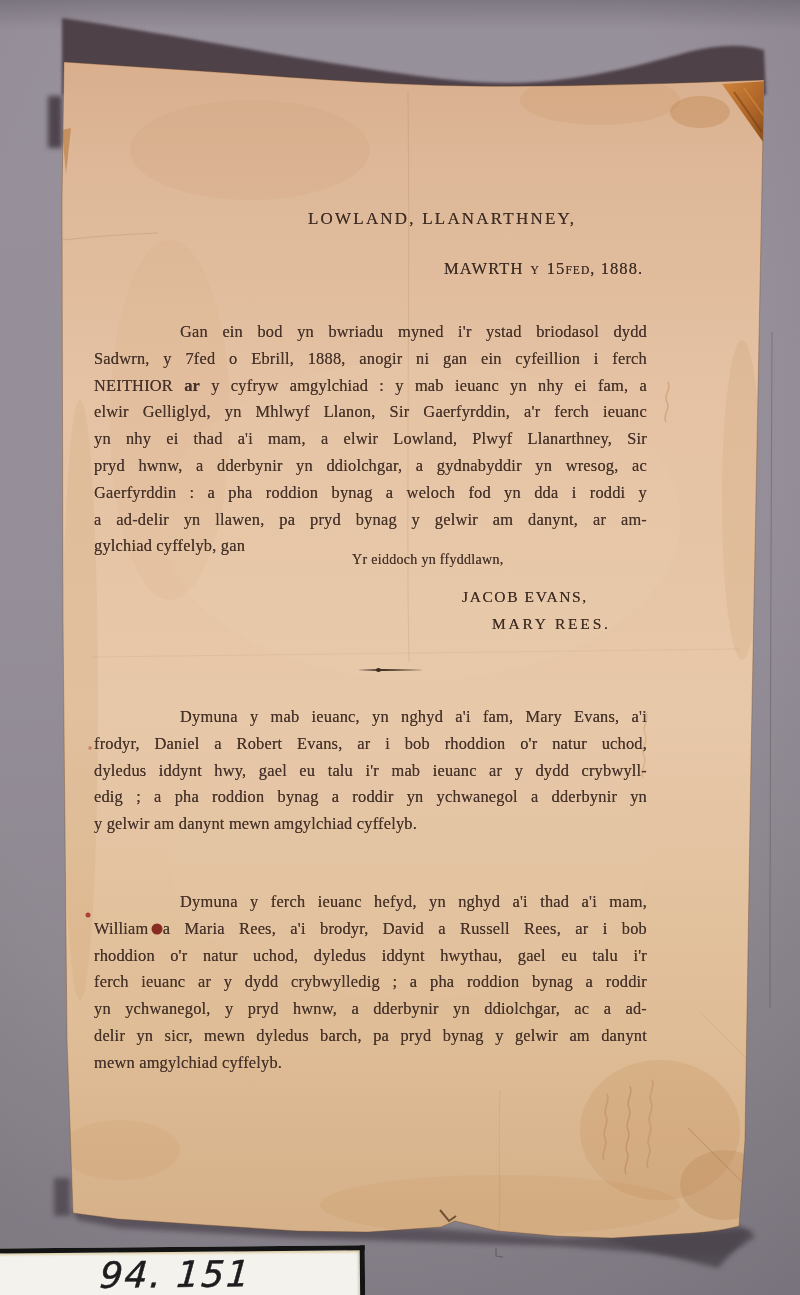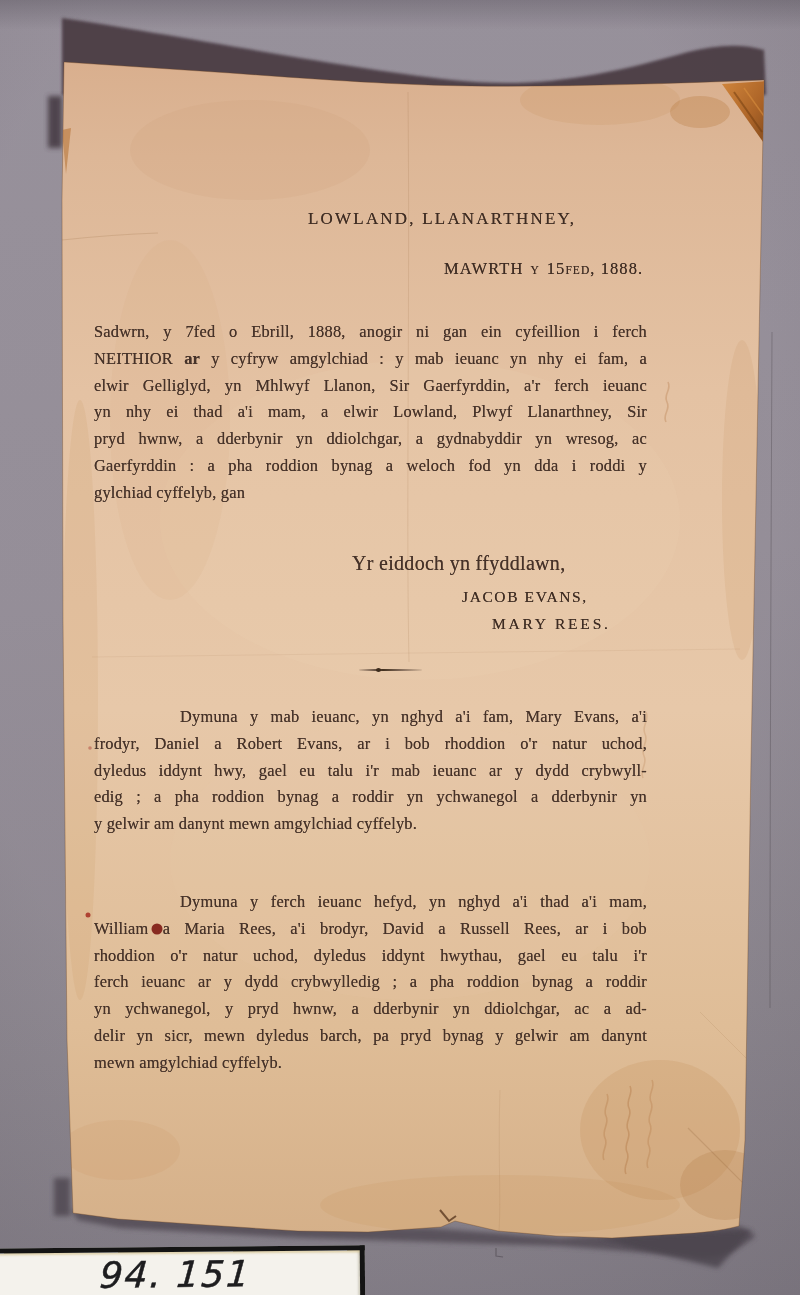--- a/index.html
+++ b/index.html
@@ -19,21 +19,21 @@
   .h-date{position:absolute;left:444px;top:259px;font-size:16.5px;letter-spacing:1.1px;color:#3e2c23;text-align:center;}
   .h-date .gap{display:inline-block;width:7px;}
   .sc{font-size:11.5px;letter-spacing:1px;}
   .para{position:absolute;left:94px;width:553px;font-size:16.4px;line-height:26.8px;
     letter-spacing:0.2px;}
   .p1{top:319px;} .p2{top:704px;} .p3{top:889px;}
   .ln{min-height:26.8px;}
   .ln.j{text-align:justify;text-align-last:justify;-moz-text-align-last:justify;}
   .ln.first{text-indent:86px;}
   .b{font-weight:bold;}
-  .valediction{position:absolute;left:352px;top:552px;font-size:20px;letter-spacing:0.3px;}
+  .valediction{position:absolute;left:352px;top:552px;font-size:14px;letter-spacing:0.3px;}
   .sig1{position:absolute;left:462px;top:588px;font-size:15.5px;letter-spacing:1.6px;color:#3e2c23;}
   .sig2{position:absolute;left:452px;top:615px;font-size:15.5px;letter-spacing:2.8px;color:#3e2c23;margin-left:40px;}
   .divider{position:absolute;left:359px;top:669px;width:63px;height:2px;border-radius:2px;
     background:linear-gradient(90deg,rgba(74,55,44,0.12),rgba(74,55,44,0.8) 25%,#43311f 38%,rgba(74,55,44,0.7) 62%,rgba(74,55,44,0.1));}
   .divider::before{content:"";position:absolute;left:17px;top:-1px;width:5px;height:4px;
     border-radius:50%;background:#3c2b1c;}
   
   .catalog-label{position:absolute;left:-12px;top:1247px;width:372px;height:62px;z-index:3;
     background:#f4f2ec;border-top:5px solid #141414;border-right:5px solid #141414;
     transform:rotate(-0.5deg);
@@ -154,26 +154,28 @@
 
   <div class="doc-text">
 
     <div class="h-place">LOWLAND, LLANARTHNEY,</div>
 
     <div class="h-date">
       <span>MAWRTH</span><span class="gap"></span><span class="sc">Y</span><span class="gap"></span><span>15</span><span class="sc">FED</span><span>, 1888.</span>
     </div>
 
     <div class="para p1">
+      <div class="ln j first">Gan ein bod yn bwriadu myned i'r ystad briodasol dydd</div>
       <div class="ln j">Sadwrn, y 7fed o Ebrill, 1888, anogir ni gan ein cyfeillion i ferch</div>
       <div class="ln j"><span>NEITHIOR </span><span class="b">ar</span><span> y cyfryw amgylchiad : y mab ieuanc yn nhy ei fam, a</span></div>
       <div class="ln j">elwir Gelliglyd, yn Mhlwyf Llanon, Sir Gaerfyrddin, a'r ferch ieuanc</div>
       <div class="ln j">yn nhy ei thad a'i mam, a elwir Lowland, Plwyf Llanarthney, Sir</div>
       <div class="ln j">pryd hwnw, a dderbynir yn ddiolchgar, a gydnabyddir yn wresog, ac</div>
       <div class="ln j">Gaerfyrddin : a pha roddion bynag a weloch fod yn dda i roddi y</div>
+      <div class="ln j">a ad-delir yn llawen, pa pryd bynag y gelwir am danynt, ar am-</div>
       <div class="ln">gylchiad cyffelyb, gan</div>
     </div>
 
     <div class="valediction">Yr eiddoch yn ffyddlawn,</div>
     <div class="sig1">JACOB EVANS,</div>
     <div class="sig2">MARY REES.</div>
 
     <div class="divider"></div>
 
     <div class="para p2">

